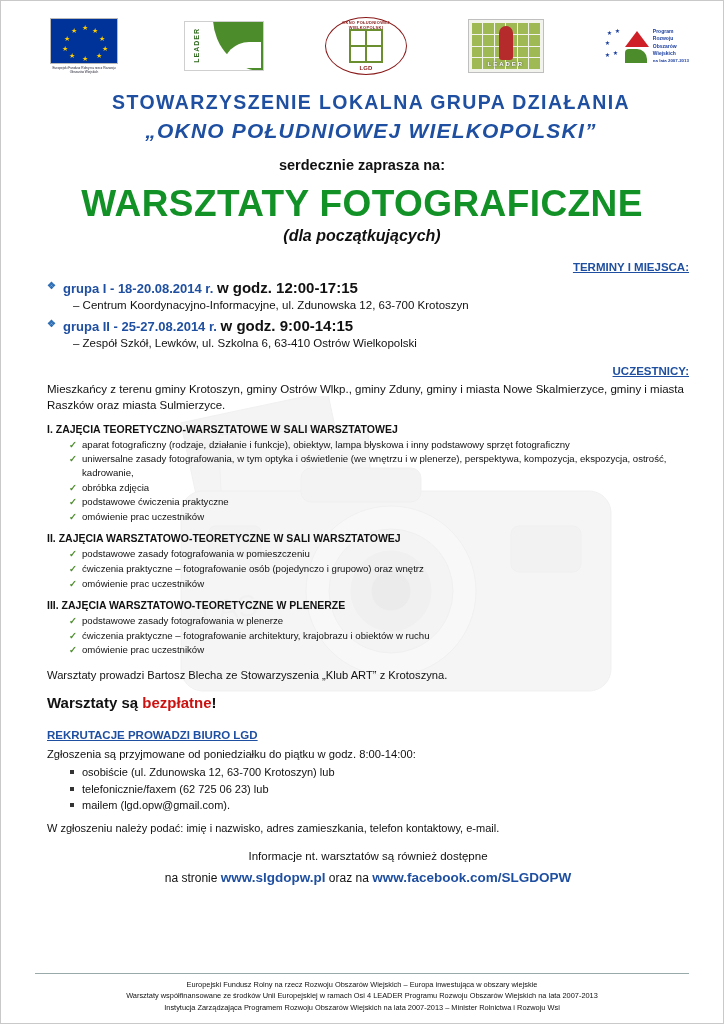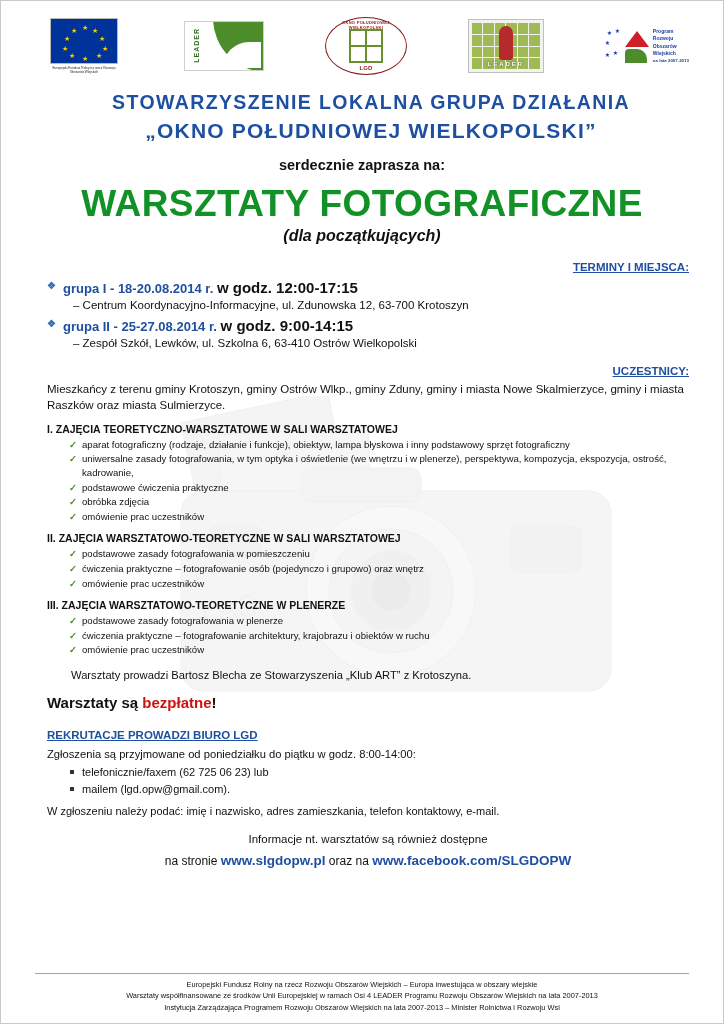--- a/index.html
+++ b/index.html
@@ -105,21 +105,21 @@
     position:absolute;right:2px;bottom:4px;width:22px;height:14px;background:#4c8c2b;border-radius:4px 10px 0 0;
   }
   .prow .ptxt{font-size:5px;color:#1b3fa0;font-weight:bold;line-height:1.5;}
   .prow .ptxt .sm{font-size:4.4px;font-weight:bold;color:#1b3fa0;}
 
   
   .org1,.org2{
     text-align:center;color:#1f4fa0;font-weight:bold;letter-spacing:1.4px;padding-left:18px;
   }
   .org1{font-size:19.5px;margin-top:12px;}
-  .org2{font-size:21px;margin-top:5px;letter-spacing:1.2px;}
+  .org2{font-size:21px;margin-top:5px;letter-spacing:1.2px;font-style:italic;}
   .invite{
     text-align:center;font-size:14.5px;font-weight:bold;color:#111;margin-top:14px;
   }
   .title{
     text-align:center;font-size:37px;font-weight:bold;color:#119126;margin-top:10px;letter-spacing:.4px;
   }
   .subtitle{
     text-align:center;font-size:16px;font-style:italic;font-weight:bold;color:#111;margin-top:2px;
   }
 
@@ -146,21 +146,21 @@
   ul.checks{
     list-style:none;margin:3px 0 0 0;padding:0 0 0 22px;
   }
   ul.checks li{
     font-size:9.6px;line-height:1.42;position:relative;padding-left:13px;margin-top:1px;
   }
   ul.checks li:before{
     content:"\2713";position:absolute;left:0;top:0;color:#4c8c2b;font-size:9.5px;font-weight:bold;
   }
   .lead{
-    font-size:11.2px;margin-top:12px;margin-left:24px;
+    font-size:11.2px;margin-top:12px;
   }
   .free-line{
     margin-top:13px;display:flex;align-items:baseline;justify-content:space-between;
   }
   .free-line span{font-size:15px;font-weight:bold;}
   .u-red{color:#cc1111;}
   .center-bold{
     text-align:center;font-size:15px;font-weight:bold;margin-top:7px;
   }
   .rec-head{
@@ -331,22 +331,22 @@
       <div class="addr">– Zespół Szkół, Lewków, ul. Szkolna 6, 63-410 Ostrów Wielkopolski</div>
 
       <div class="sec-head">UCZESTNICY:</div>
       <div class="para">Mieszkańcy z terenu gminy Krotoszyn, gminy Ostrów Wlkp., gminy Zduny, gminy i miasta Nowe Skalmierzyce, gminy i miasta Raszków oraz miasta Sulmierzyce.</div>
 
 
       <div class="prog-h">I. ZAJĘCIA TEORETYCZNO-WARSZTATOWE W SALI WARSZTATOWEJ</div>
       <ul class="checks">
         <li>aparat fotograficzny (rodzaje, działanie i funkcje), obiektyw, lampa błyskowa i inny podstawowy sprzęt fotograficzny</li>
         <li>uniwersalne zasady fotografowania, w tym optyka i oświetlenie (we wnętrzu i w plenerze), perspektywa, kompozycja, ekspozycja, ostrość, kadrowanie,</li>
+        <li>obróbka zdjęcia</li>
         <li>podstawowe ćwiczenia praktyczne</li>
-        <li>obróbka zdjęcia</li>
         <li>omówienie prac uczestników</li>
       </ul>
 
       <div class="prog-h">II. ZAJĘCIA WARSZTATOWO-TEORETYCZNE W SALI WARSZTATOWEJ</div>
       <ul class="checks">
         <li>podstawowe zasady fotografowania w pomieszczeniu</li>
         <li>ćwiczenia praktyczne – fotografowanie osób (pojedynczo i grupowo) oraz wnętrz</li>
         <li>omówienie prac uczestników</li>
       </ul>
 
@@ -359,20 +359,21 @@
 
       <div class="lead">Warsztaty prowadzi Bartosz Blecha ze Stowarzyszenia „Klub ART” z Krotoszyna.</div>
 
       <div class="free-line">
         <span><span>Warsztaty są </span><span class="u-red">bezpłatne</span><span>!</span></span>
       </div>
 
       <div class="rec-head">REKRUTACJE PROWADZI BIURO LGD</div>
       <div class="rec-sub">Zgłoszenia są przyjmowane od poniedziałku do piątku w godz. 8:00-14:00:</div>
       <ul class="sq">
+        <li>osobiście (ul. Zdunowska 12, 63-700 Krotoszyn) lub</li>
         <li>telefonicznie/faxem (62 725 06 23) lub</li>
         <li>mailem (lgd.opw@gmail.com).</li>
       </ul>
       <div class="note">W zgłoszeniu należy podać: imię i nazwisko, adres zamieszkania, telefon kontaktowy, e-mail.</div>
 
       <div class="info">Informacje nt. warsztatów są również dostępne</div>
       <div class="web">
         <span>na stronie </span><b>www.slgdopw.pl</b><span> oraz na </span><b>www.facebook.com/SLGDOPW</b>
       </div>
 

